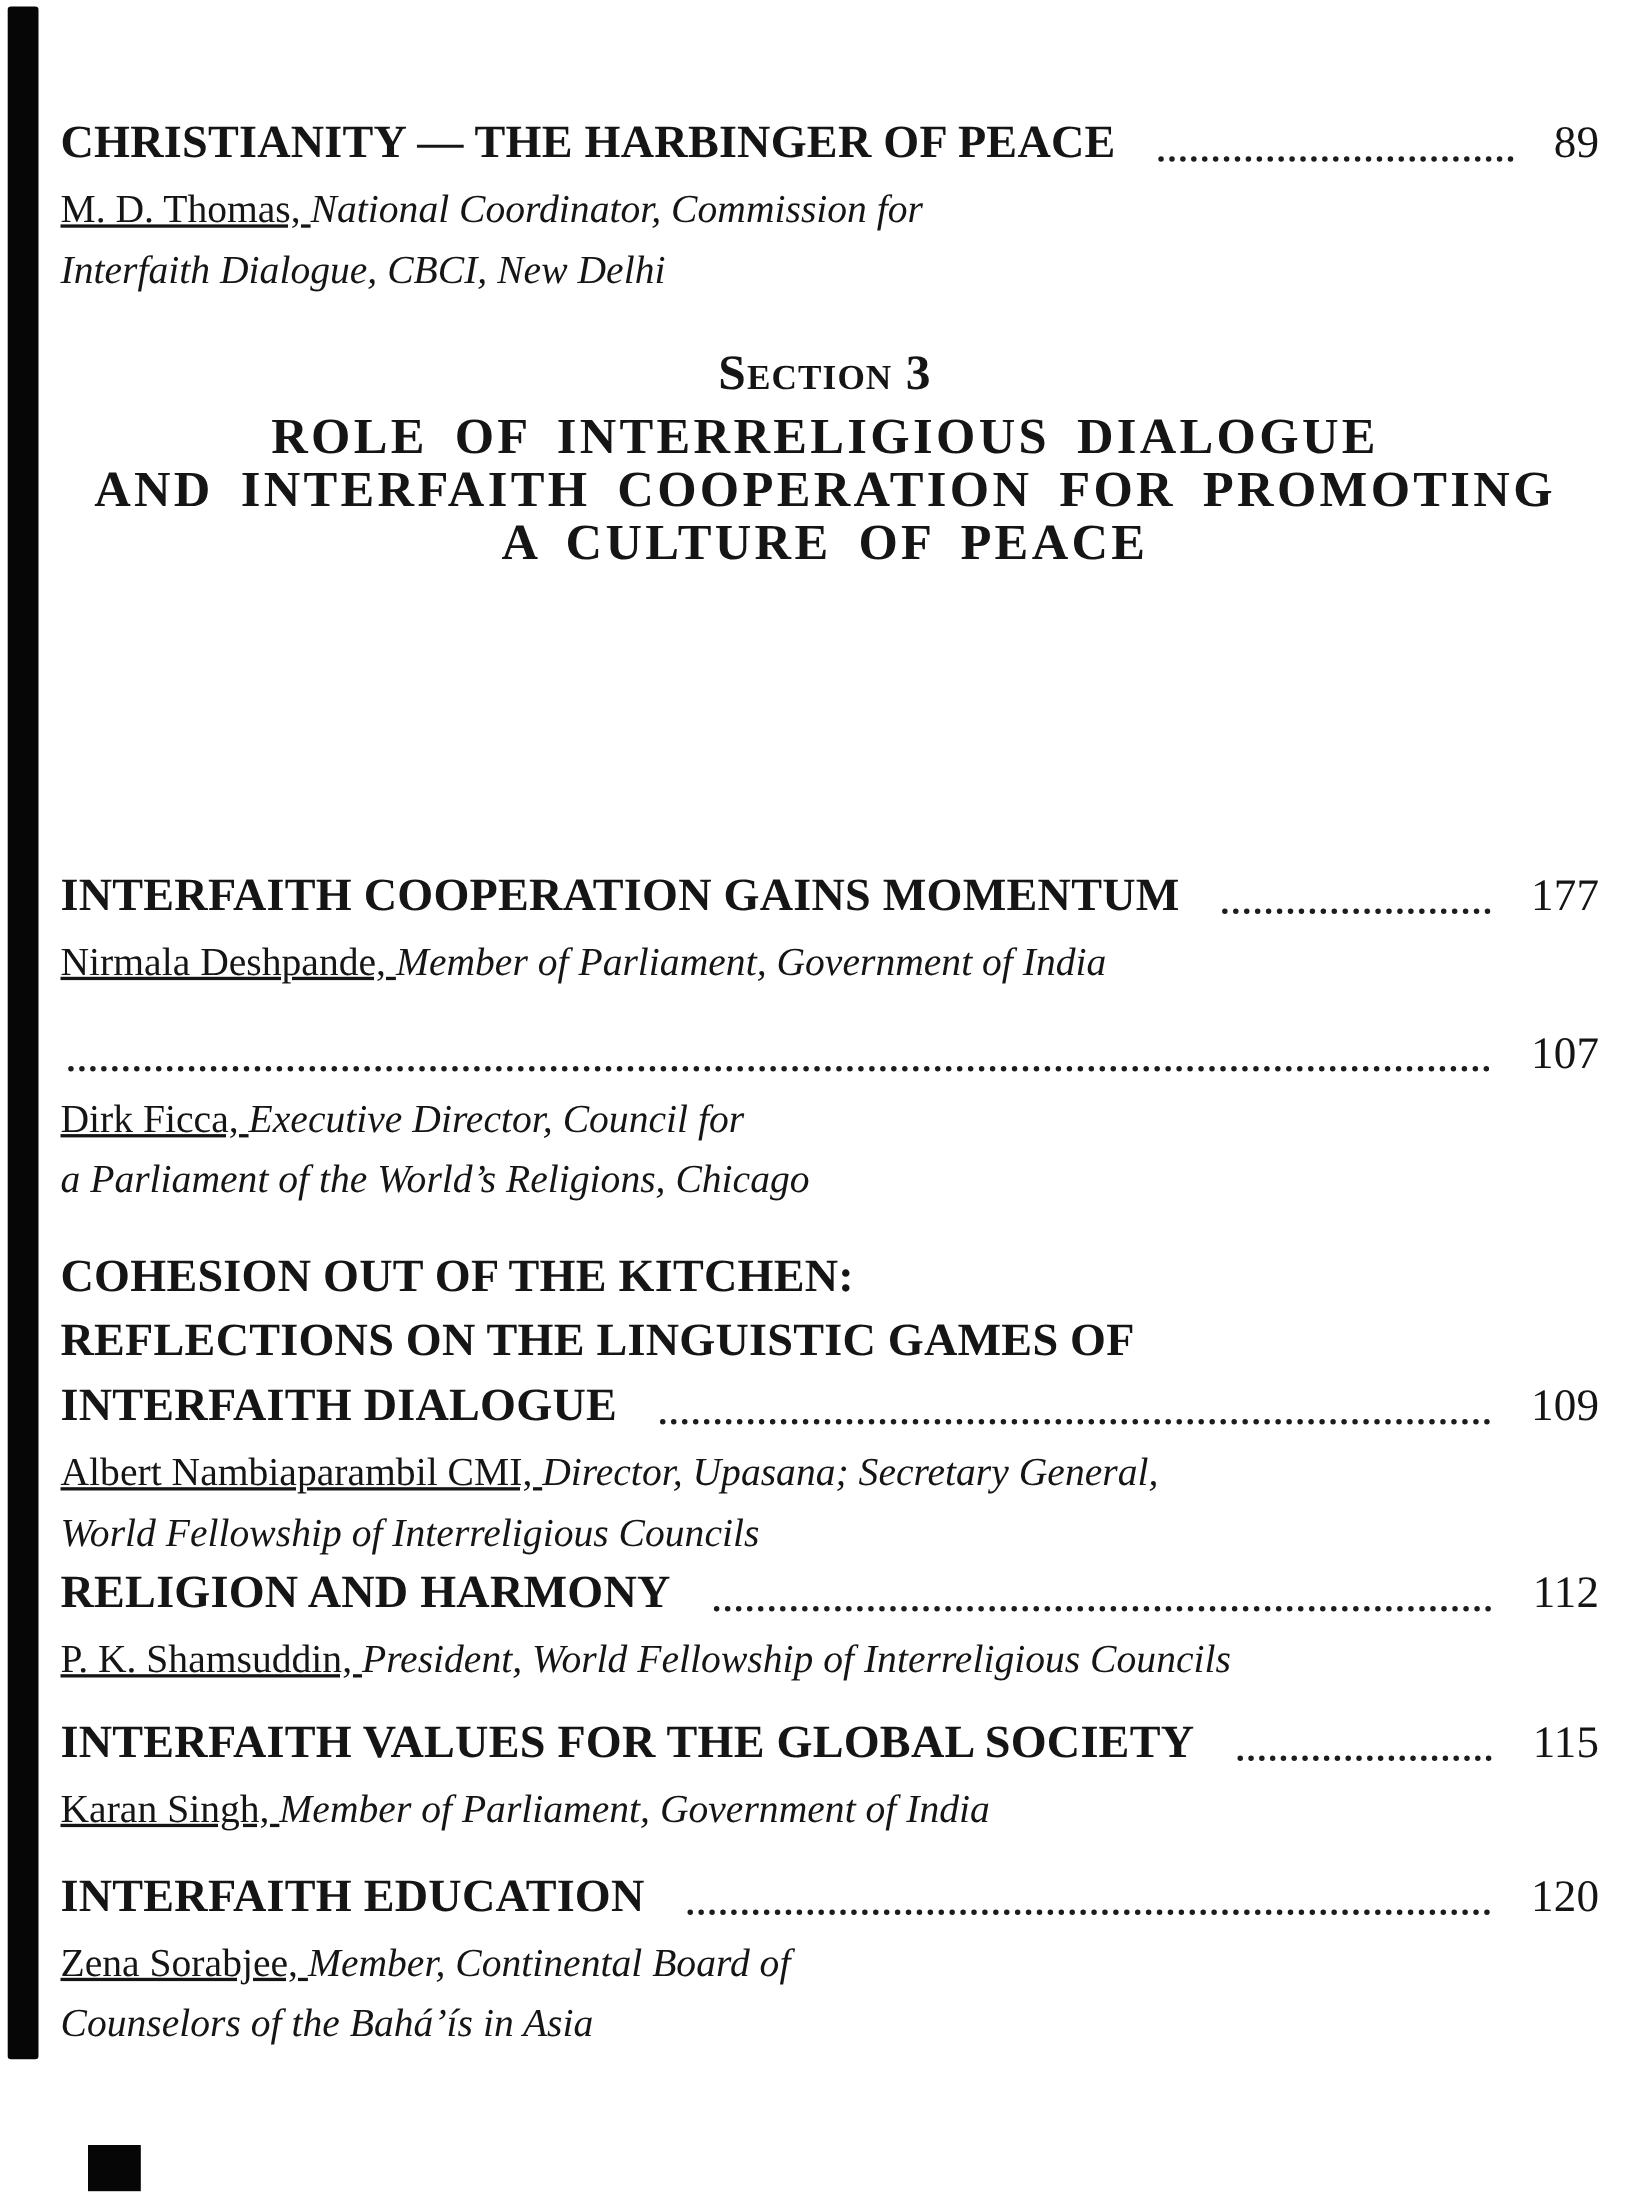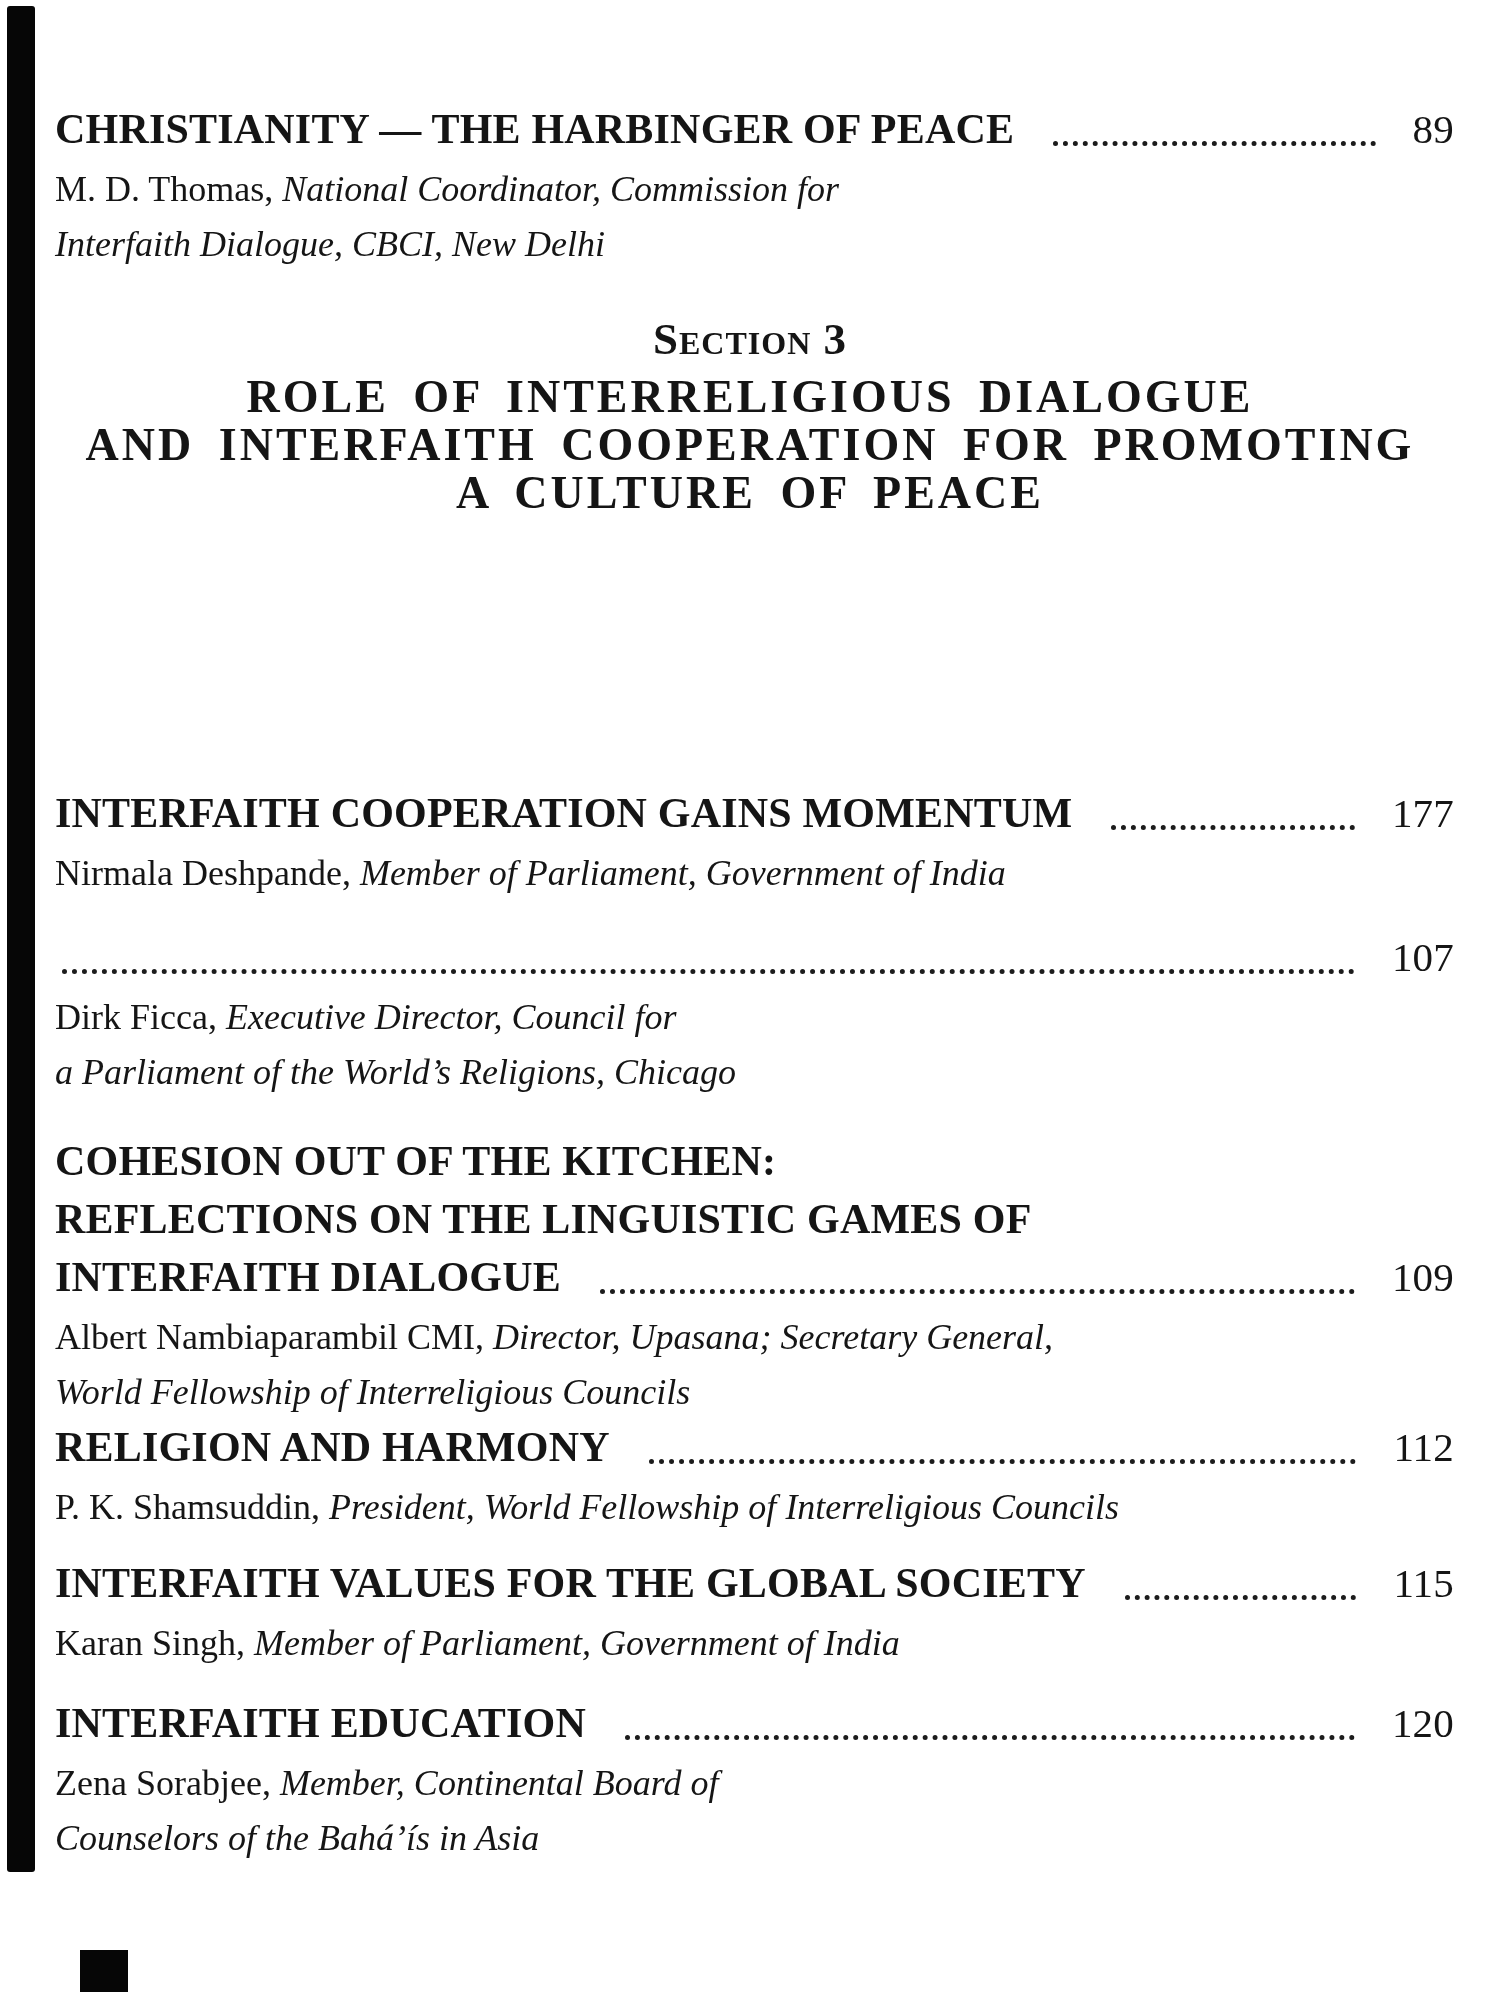--- a/index.html
+++ b/index.html
@@ -25,21 +25,21 @@
   .leader {
     flex: 1 1 auto;
     align-self: flex-end;
     margin: 0 5px 12px 7px;
     border-bottom: 5px dotted #1c1c1c;
     min-width: 24px;
     height: 0;
   }
   .pg { font-weight: normal; font-size: 41px; flex: 0 0 auto; text-align: right; }
   .by { font-size: 36px; line-height: 55px; font-weight: normal; }
-  .nm { font-style: normal; }
+  .nm { font-style: normal; text-decoration: underline; }
   .it { font-style: italic; }
   .section { position: absolute; left: 0; right: 0; top: 311px; text-align: center; }
   .section-label {
     font-weight: bold;
     font-size: 45px;
     line-height: 56px;
     font-variant: small-caps;
     letter-spacing: 1px;
     margin-bottom: 6px;
   }

